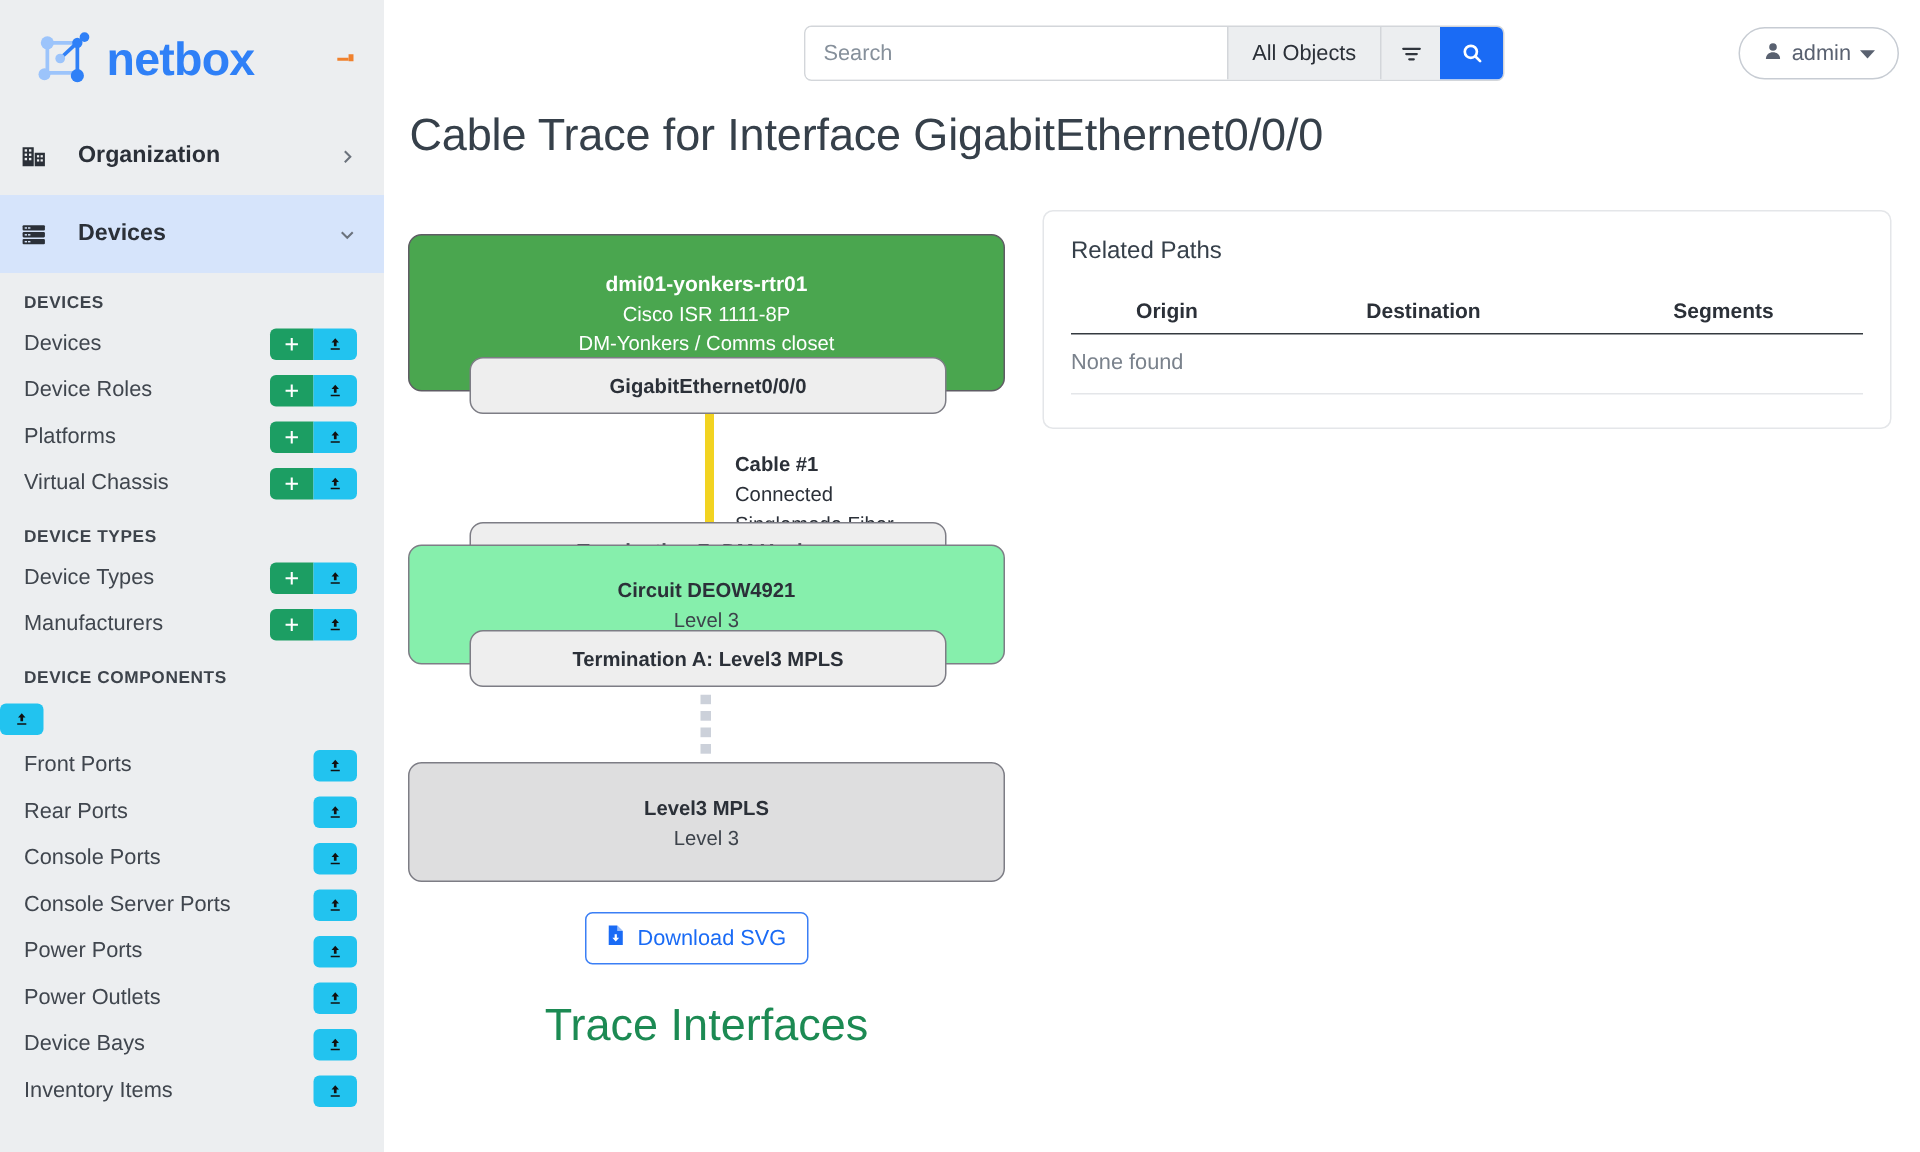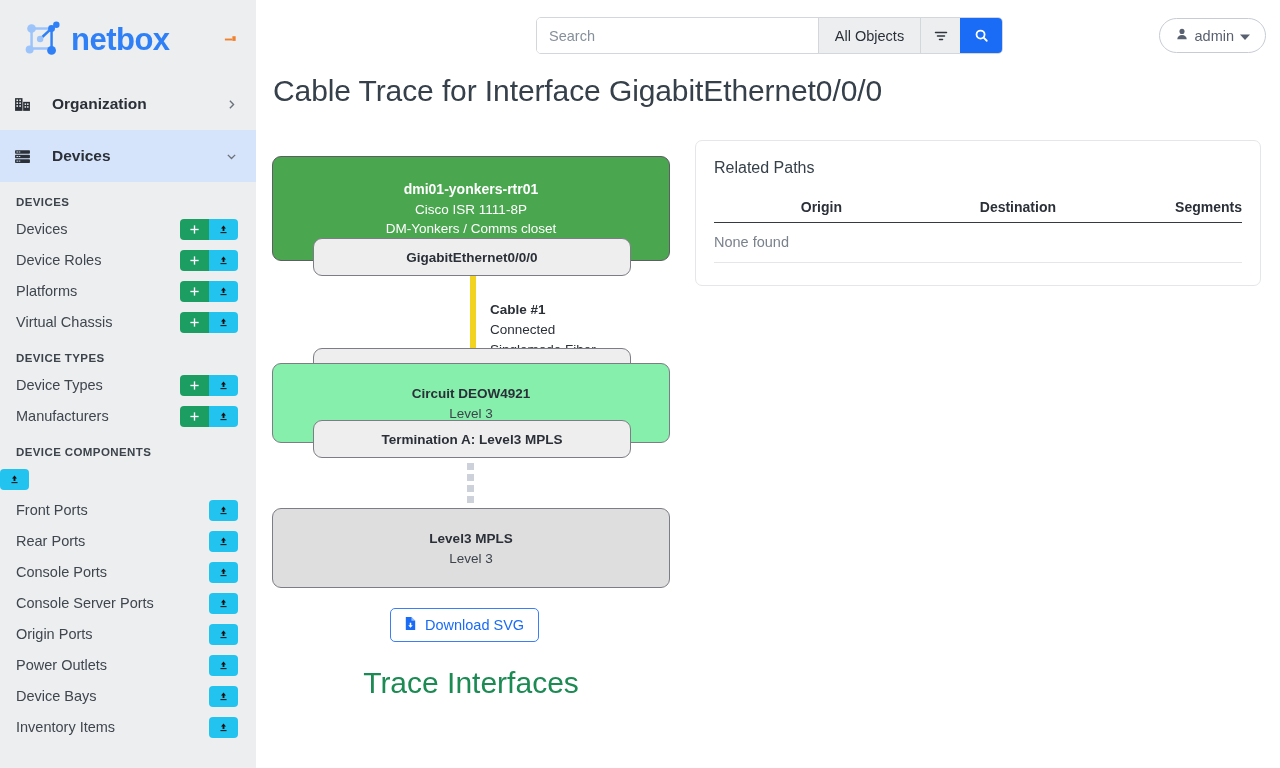--- a/index.html
+++ b/index.html
@@ -219,21 +219,21 @@
     position: absolute; left: 439px; top: 69px;
     width: 566px;
     background: #ffffff;
     border: 1px solid #e4e6e9;
     border-radius: 7px;
     padding: 18px 18px 22px 18px;
   }
   #paths-title { font-size: 16px; color: #36404a; margin-bottom: 22px; }
   #paths-table { width: 100%; border-collapse: collapse; }
   #paths-table th {
-    text-align: right; font-size: 14px; font-weight: 700;
+    text-align: center; font-size: 14px; font-weight: 700;
     color: #2b3038; padding: 0 0 7px 0;
     border-bottom: 1.5px solid #343a40;
   }
   #paths-table td {
     font-size: 14.5px; color: #7a828c;
     padding: 11px 0 12px 0;
     border-bottom: 1px solid #e4e6e9;
   }
   #paths-table th.c-org { width: 128px; }
   #paths-table th.c-dst { width: 214px; }
@@ -472,21 +472,21 @@
         <div class="btn-grp">
           <div class="mini-btn imp only">
             <svg viewBox="0 0 16 16" width="11" height="11" fill="#111">
               <path d="M8 2.2 11.6 6.4H9.3v3.6H6.7V6.4H4.4z"></path>
               <path d="M3.6 11.8h8.8v1.5H3.6z"></path>
             </svg>
           </div>
         </div>
       </div>
       <div class="nav-row">
-        <div class="nav-link">Origin Ports</div>
+        <div class="nav-link">Power Ports</div>
         <div class="btn-grp">
           <div class="mini-btn imp only">
             <svg viewBox="0 0 16 16" width="11" height="11" fill="#111">
               <path d="M8 2.2 11.6 6.4H9.3v3.6H6.7V6.4H4.4z"></path>
               <path d="M3.6 11.8h8.8v1.5H3.6z"></path>
             </svg>
           </div>
         </div>
       </div>
       <div class="nav-row">

